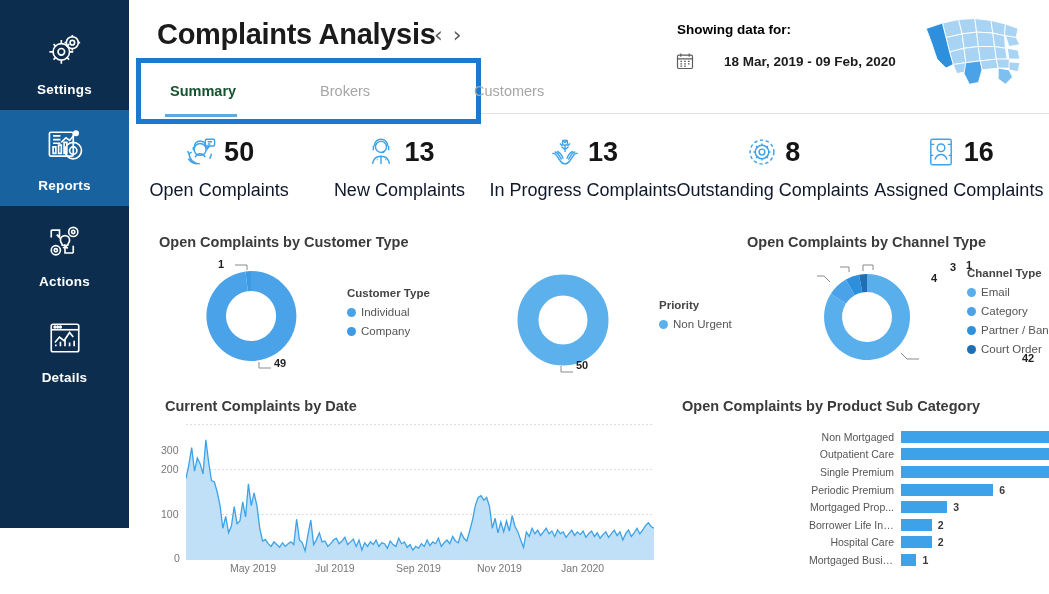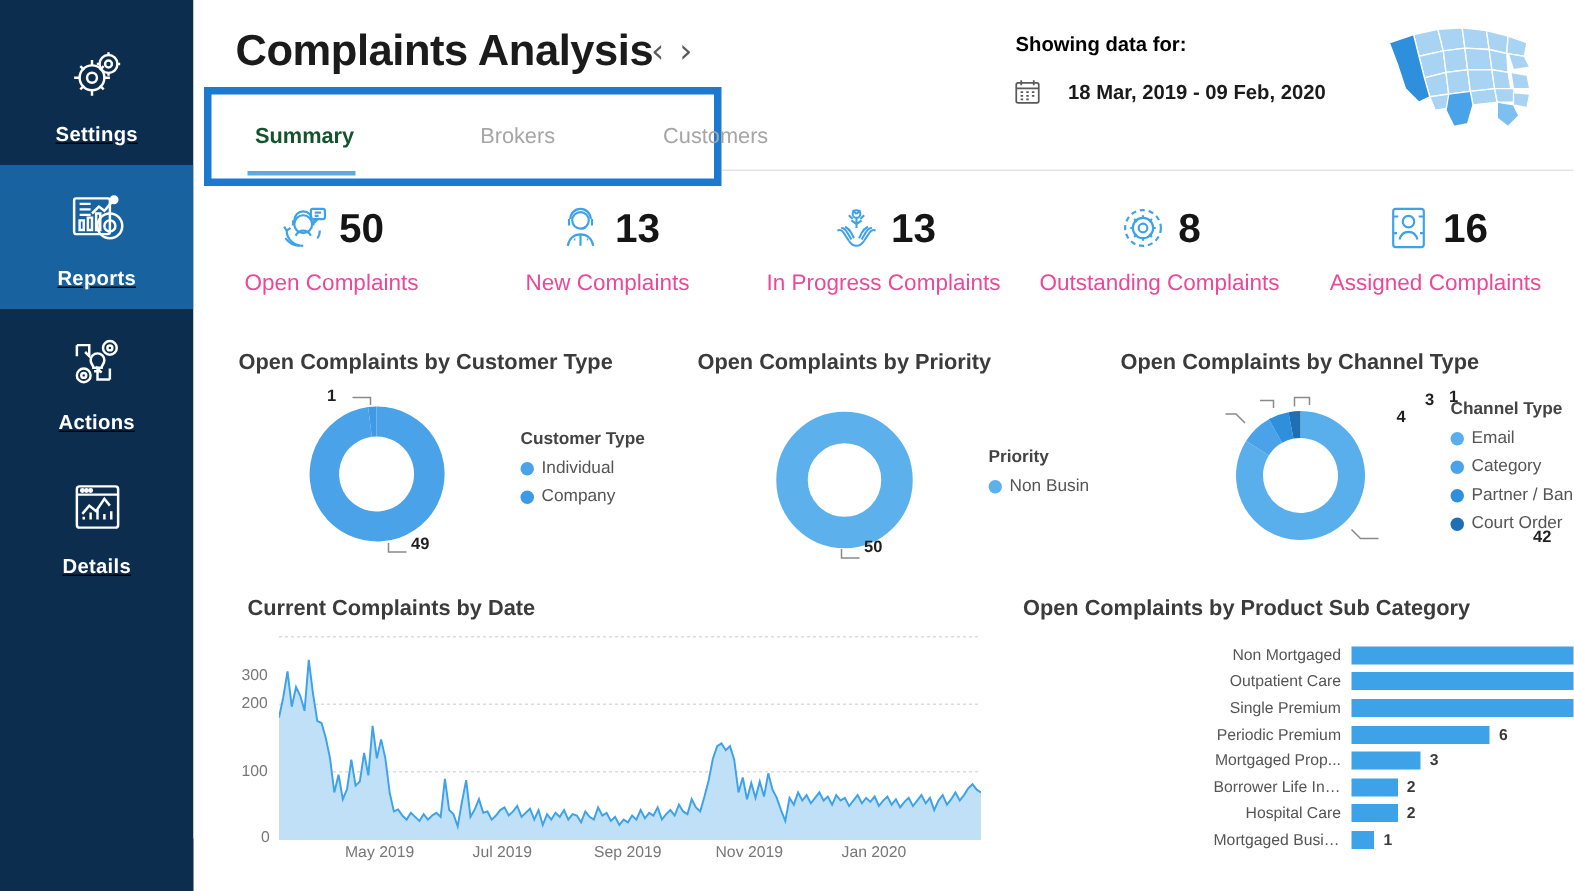--- a/index.html
+++ b/index.html
@@ -6,26 +6,25 @@
   html, body {
     width: 1049px; height: 594px;
     overflow: hidden;
     font-family: "Liberation Sans", sans-serif;
     background: #ffffff;
   }
   .app { position: relative; width: 1049px; height: 594px; display: flex; }
 
   
   .sidebar {
-    width: 129px; height: 594px;
+    width: 129px; height: 528px;
     background: #0c2d4d;
     flex: 0 0 129px;
     position: relative;
     padding-top: 14px;
-    text-decoration: underline;
   }
   .nav-item {
     position: relative;
     height: 96px;
     display: flex; flex-direction: column;
     align-items: center; justify-content: center;
     gap: 10px;
     cursor: pointer;
   }
   .nav-item.active { background: #18639f; }
@@ -73,56 +72,56 @@
     height: 100%;
     display: flex; align-items: center;
     padding-left: 25px; gap: 0;
   }
   .tab {
     font-size: 14.5px; color: #a6a6a6;
     cursor: pointer; position: relative;
     padding: 0 4px;
   }
   .tab.tab-summary { color: #14532d; font-weight: bold; margin-right: 76px; }
-  .tab.tab-brokers { margin-right: 64px; }
+  .tab.tab-brokers { margin-right: 96px; }
   .tab-underline {
     position: absolute; left: 24px; bottom: 2px;
     width: 72px; height: 3px; background: #5ea9e0;
   }
   .tabs-baseline {
     position: absolute; left: 352px; right: 0; top: 113px;
     height: 1px; background: #e3e3e3;
   }
 
   
   .date-block { position: absolute; left: 546px; top: 22px; }
   .date-title {
     font-size: 13.5px; font-weight: bold; color: #000000;
     margin-bottom: 14px; padding-left: 2px;
   }
-  .date-row { display: flex; align-items: center; gap: 17px; }
+  .date-row { display: flex; align-items: center; gap: 29px; }
   .cal-icon { width: 20px; height: 20px; display: block; }
   .date-range { font-size: 13.5px; font-weight: bold; color: #1b1b1b; }
 
   .map-icon { position: absolute; left: 790px; top: 12px; width: 108px; height: 78px; }
 
   
   .kpi-row {
     position: absolute; left: 0; top: 130px;
     width: 920px; height: 76px;
     display: flex;
   }
   .kpi {
     flex: 1 1 0; position: relative;
     display: flex; flex-direction: column; align-items: center;
   }
   .kpi-top { display: flex; align-items: center; gap: 6px; height: 44px; }
   .kpi-ico { width: 34px; height: 34px; display: block; }
   .kpi-value { font-size: 27px; font-weight: bold; color: #151515; line-height: 1; }
-  .kpi-label { font-size: 15px; color: #ec4899; margin-top: 6px; white-space: nowrap; }
+  .kpi-label { font-size: 18px; color: #0f172a; margin-top: 6px; white-space: nowrap; }
 
   
   .chart-title {
     position: absolute;
     font-size: 14.5px; font-weight: bold; color: #3b3b3b;
   }
 
   
   .donut-legend-title { font-size: 11.5px; font-weight: bold; color: #444; margin-bottom: 7px; }
   .legend-item { display: flex; align-items: center; gap: 5px; margin-bottom: 7px; }
@@ -370,35 +369,34 @@
       <div class="legend-item">
         <span class="legend-dot" style="background:#4aa3e8"></span>
         <span class="legend-txt">Individual</span>
       </div>
       <div class="legend-item">
         <span class="legend-dot" style="background:#3d9ae4"></span>
         <span class="legend-txt">Company</span>
       </div>
     </div>
 
-    <div class="chart-title" style="left:336px; top:234px;">Open Complaints by Priority</div>
 
     <svg style="position:absolute; left:372px; top:258px; width:130px; height:120px;" viewBox="0 0 130 120">
       <g transform="translate(62,62)">
         <circle r="35" fill="none" stroke="#5cb1ec" stroke-width="21"></circle>
       </g>
       <path d="M60 108 L60 114 L72 114" stroke="#8a8a8a" stroke-width="1" fill="none"></path>
     </svg>
     <div class="leader" style="left:447px; top:359px;">50</div>
 
     <div style="position:absolute; left:530px; top:299px;">
       <div class="donut-legend-title">Priority</div>
       <div class="legend-item">
         <span class="legend-dot" style="background:#5cb1ec"></span>
-        <span class="legend-txt">Non Busin</span>
+        <span class="legend-txt">Non Urgent</span>
       </div>
     </div>
 
     <div class="chart-title" style="left:618px; top:234px;">Open Complaints by Channel Type</div>
 
     <svg style="position:absolute; left:668px; top:256px; width:150px; height:122px;" viewBox="0 0 150 122">
       <g transform="translate(70,61)">
 
         <path d="M 0 -43 A 43 43 0 1 1 -36.3 -23.0 L -21.1 -13.4 A 25 25 0 1 0 0 -25 Z" fill="#59aeec"></path>
 

